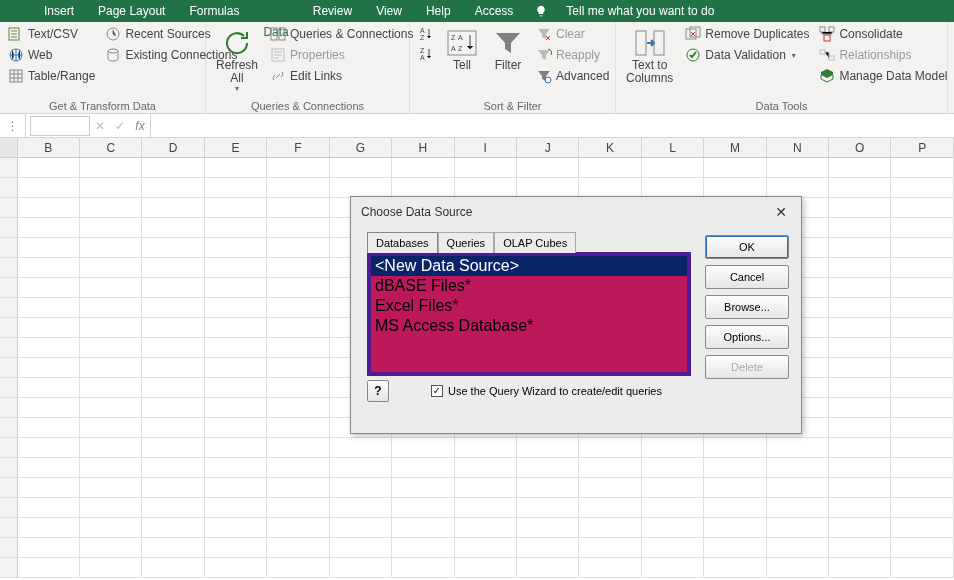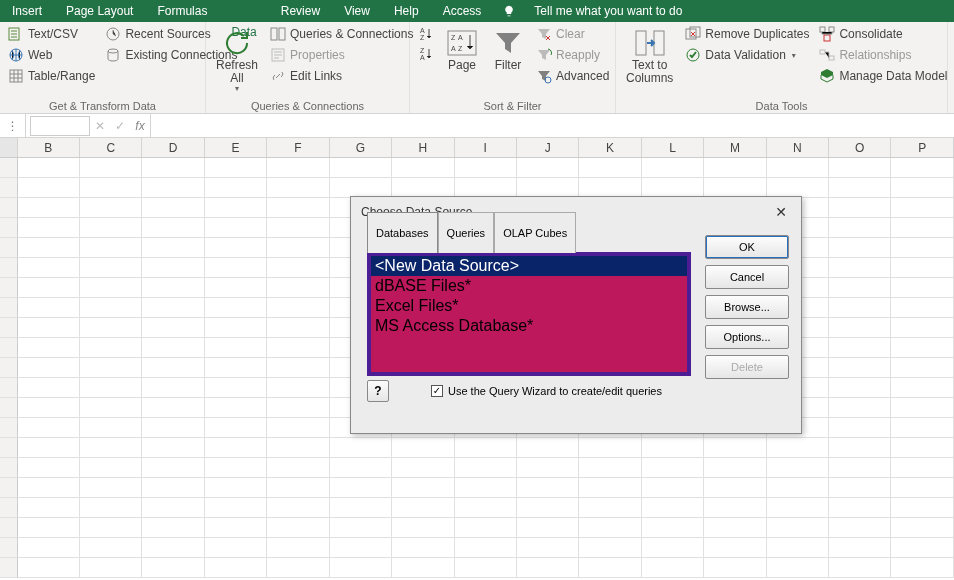--- a/index.html
+++ b/index.html
@@ -1,19 +1,19 @@
 <!DOCTYPE html>
 <html><head>
 <meta charset="utf-8">
 <style>
   * { box-sizing: border-box; font-family: "Segoe UI", Tahoma, sans-serif; }
   body { margin:0; padding:0; background:#fff; width:954px; height:580px; overflow:hidden; position:relative; }
 
   
-  .ribbon-tabs { height:22px; background:#217346; display:flex; align-items:stretch; color:#fff; font-size:12px; }
+  .ribbon-tabs { height:22px; background:#217346; display:flex; align-items:stretch; color:#fff; font-size:12px;padding-left:32px; }
   .ribbon-tab { padding:0 12px; display:flex; align-items:center; cursor:pointer; }
   .ribbon-tab.active { background:#f3f2f1; color:#217346;margin-top:32px; }
   .tellme { display:flex; align-items:center; padding-left:10px; gap:19px; }
   .bulb { width:12px; height:12px; }
 
   
   .ribbon { height:92px; background:#f3f2f1; border-bottom:1px solid #d4d4d4; display:flex; font-size:12px; color:#444; }
   .group { border-right:1px solid #e1e1e1; display:flex; flex-direction:column; justify-content:space-between; padding:3px 6px 1px 6px; }
   .group-body { display:flex; align-items:flex-start; gap:6px; flex:1; }
   .group-label { text-align:center; font-size:11px; color:#666; padding-top:1px; }
@@ -42,21 +42,21 @@
   .rh { width:18px; border-right:1px solid #ccc; border-bottom:1px solid #e0e0e0; background:#f3f2f1; font-size:11px; text-align:center; }
   .cell { width:64px; border-right:1px solid #e0e0e0; border-bottom:1px solid #e0e0e0; }
 
   
   .dialog { position:absolute; left:350px; top:196px; width:452px; height:238px; background:#ececec; border:1px solid #888; box-shadow:2px 2px 6px rgba(0,0,0,.25); font-size:12px; }
   .dlg-title { height:30px; display:flex; align-items:center; justify-content:space-between; padding:0 10px; color:#333; }
   .dlg-close { cursor:pointer; font-size:14px; color:#333; width:20px; text-align:center; }
   .dlg-body { padding:6px 12px 10px 16px; display:flex; gap:14px; position:relative; }
   .dlg-left { flex:1; display:flex; flex-direction:column; }
   .tabstrip { display:flex; height:20px; align-items:flex-end; gap:0; font-size:11px; }
-  .dtab { padding:14px 8px; border:1px solid #888; border-bottom:none; background:#ececec; cursor:pointer; position:relative; }
+  .dtab { padding:4px 8px; border:1px solid #888; border-bottom:none; background:#ececec; cursor:pointer; position:relative; }
   .dtab.active { background:#ececec; z-index:2; }
   .dtab.inactive { border-top:1px solid #aaa; border-left:1px solid #aaa; border-right:1px solid #aaa; margin-top:2px;}
   .listbox { border:4px solid #4c1d95; background:#be185d; height:124px; margin-top:-1px; overflow:auto; font-size:16px; }
   .li { padding:1px 4px; cursor:pointer; white-space:nowrap; }
   .li.sel { background:#0a246a; color:#fff; }
   .dlg-right { width:84px; display:flex; flex-direction:column; gap:6px; padding-top:2px;}
   .winbtn { height:24px; border:1px solid #888; background:linear-gradient(#fdfdfd,#e6e6e6); font-size:11px; cursor:pointer; display:flex; align-items:center; justify-content:center; border-radius:2px; }
   .winbtn.default { box-shadow:inset 0 0 0 1px #2a6fbb; }
   .winbtn.disabled { color:#aaa; cursor:default; }
   .dlg-foot { display:flex; align-items:center; gap:8px; padding:4px 0 0 0; }
@@ -186,21 +186,21 @@
       </div>
       <div class="vbtn">
         <svg class="icon32" viewBox="0 0 32 32">
             <rect x="2" y="4" width="28" height="24" fill="none" stroke="#888"></rect>
             <text x="5" y="13" class="mini">Z</text>
             <text x="12" y="13" class="mini">A</text>
             <text x="5" y="24" class="mini">A</text>
             <text x="12" y="24" class="mini">Z</text>
             <path stroke="#444" d="M24 8v14m-3-3l3 3 3-3"></path>
           </svg>
-        <span>Page</span>
+        <span>Tell</span>
       </div>
       <div class="vbtn">
         <svg class="icon32" viewBox="0 0 32 32">
             <path fill="#808080" d="M4 6h24l-9 10v10l-6-4v-6z"></path>
           </svg>
         <span>Filter</span>
       </div>
       <div class="stack">
         <div class="btn dimmed">
           <svg class="icon16" viewBox="0 0 16 16">

